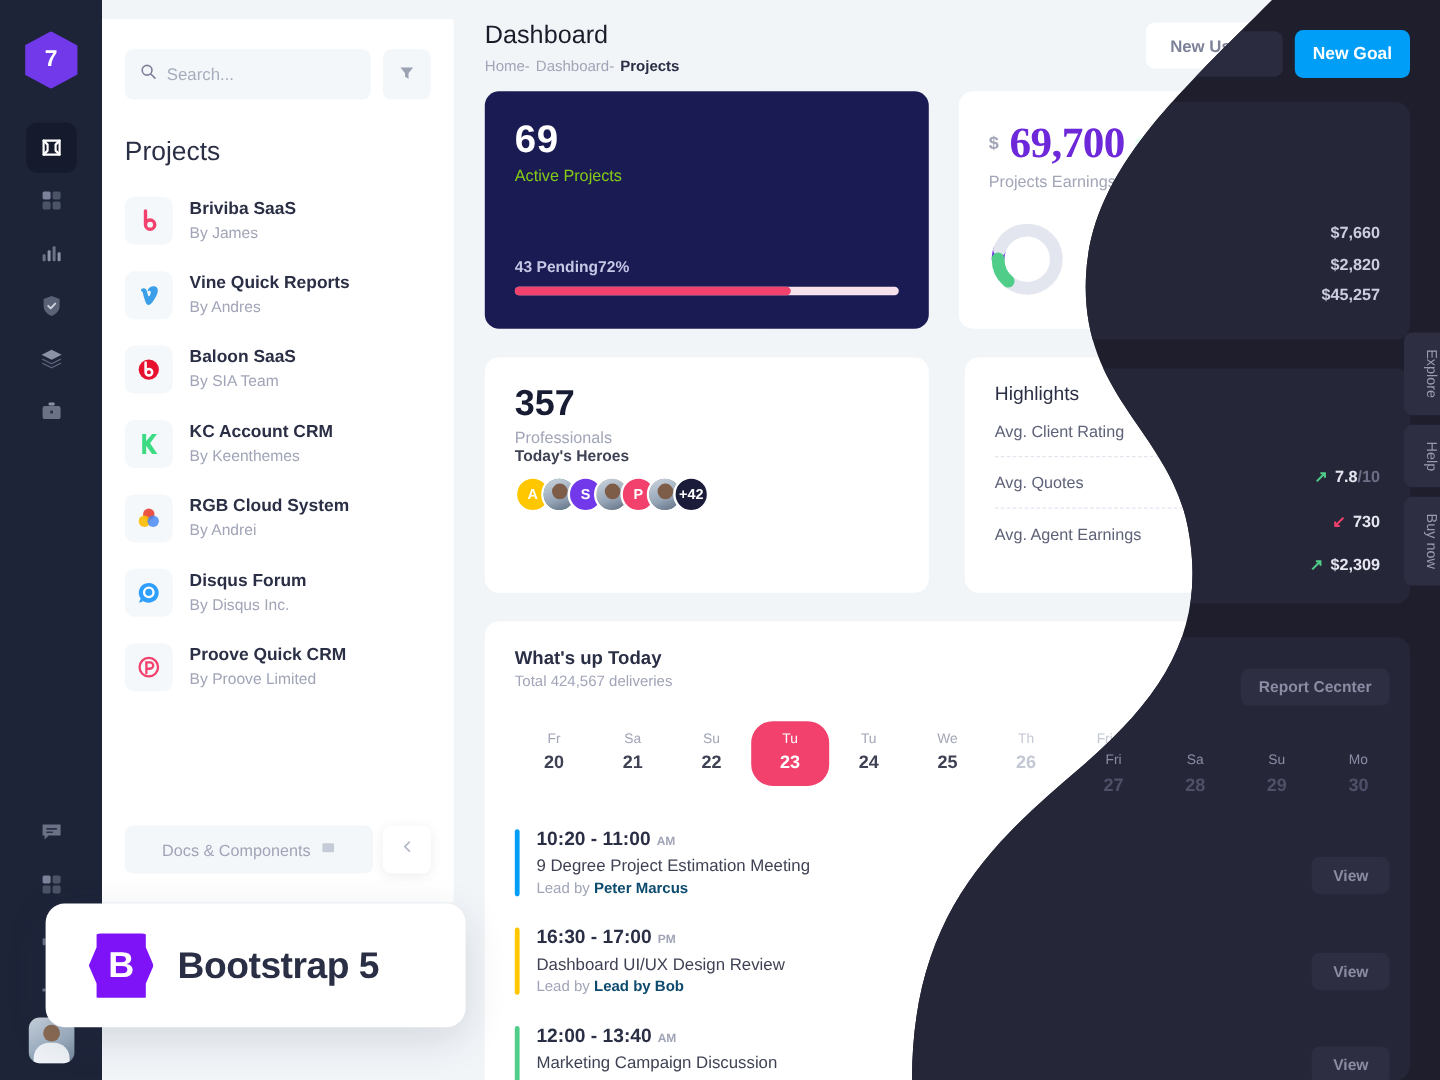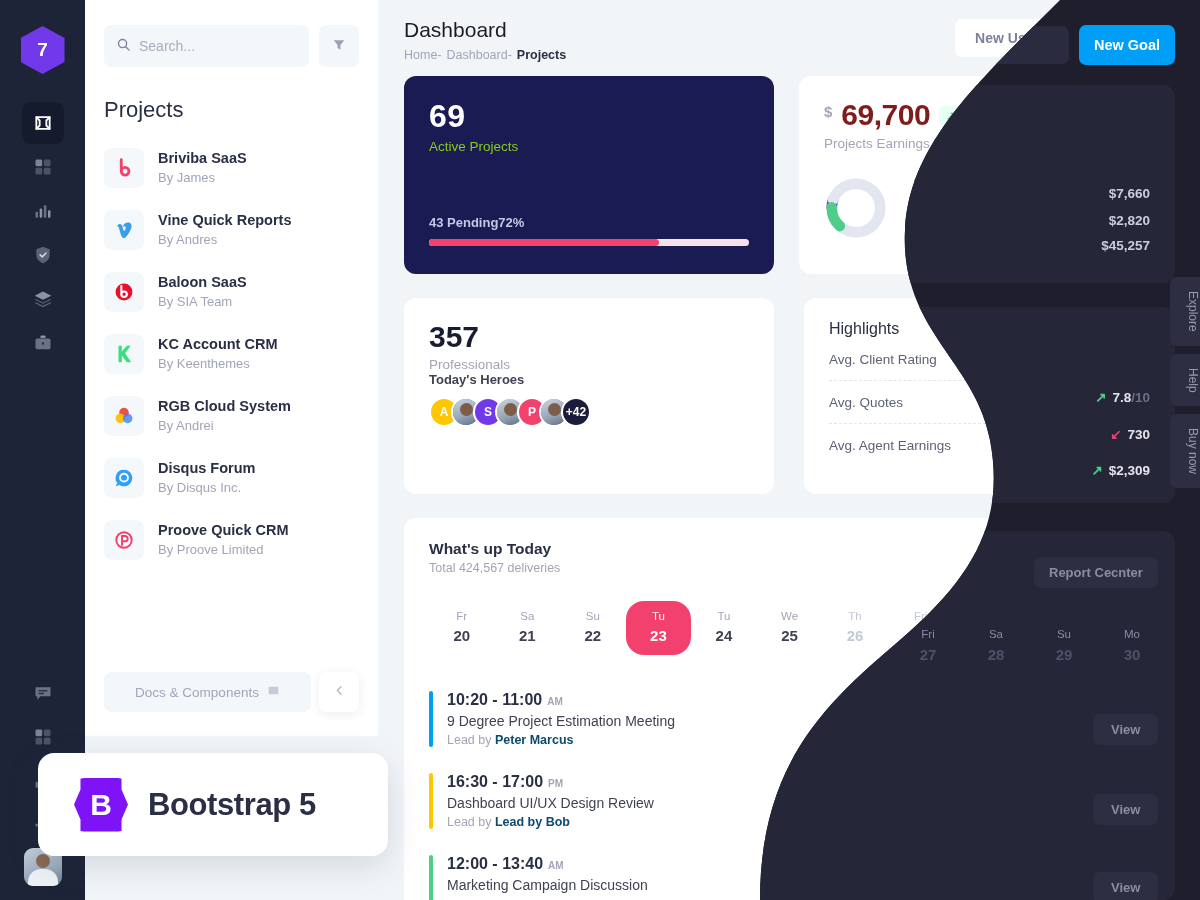--- a/index.html
+++ b/index.html
@@ -43,21 +43,21 @@
     background: #8a6a52;
   }
   .rail-avatar::after {
     content: ""; position: absolute; left: 50%; top: 55%;
     width: 30px; height: 22px; margin-left: -15px; border-radius: 13px 13px 0 0;
     background: #eef2f6;
   }
 
   
   .panel {
-    position: absolute; left: 85px; top: 0; width: 293px; height: 736px;
+    position: absolute; left: 85px; top: 16px; width: 293px; height: 736px;
     background: #ffffff;
   }
   .panel-search-row { display: flex; gap: 10px; padding: 25px 19px 0 19px; }
   .search-box {
     flex: 1; height: 42px; background: #f4f7fa; border-radius: 7px;
     display: flex; align-items: center; padding: 0 12px; gap: 8px;
   }
   .search-box input {
     border: 0; background: transparent; outline: none; width: 100%;
     font-family: "Liberation Sans", sans-serif; font-size: 14px; color: #5e6278;
@@ -130,21 +130,21 @@
   }
   .prog-track {
     position: absolute; left: 25px; right: 25px; bottom: 28px;
     height: 7px; border-radius: 4px; background: #f6e2ea;
   }
   .prog-fill { height: 7px; border-radius: 4px; background: #f1416c; }
 
   .card-earn { flex: 1; height: 198px; padding: 22px 25px; }
   .earn-top { display: flex; align-items: flex-end; gap: 9px; }
   .earn-cur { font-size: 15px; color: #a1a5b7; font-weight: bold; position: relative; top: -12px; }
-  .earn-val { font-size: 30px; font-weight: bold; color: #7f1d1d; letter-spacing: -.5px; }
+  .earn-val { font-size: 36px; font-weight: bold; color: #6d28d9; letter-spacing: -.5px; font-family: Liberation Serif, serif; }
   .earn-badge {
     background: #e8fff3; color: #50cd89; font-size: 12px; font-weight: bold;
     border-radius: 5px; padding: 3px 7px; position: relative; top: -6px;
   }
   .earn-sub { font-size: 13.5px; color: #a1a5b7; margin-top: 4px; }
   .earn-body { display: flex; align-items: center; gap: 26px; margin-top: 22px; }
   .legend { display: flex; flex-direction: column; gap: 12px; }
   .legend-row { display: flex; align-items: center; gap: 11px; font-size: 13.5px; color: #7e8299; }
   .dash { width: 11px; height: 3px; border-radius: 2px; display: inline-block; }
   .amounts { margin-left: auto; display: flex; flex-direction: column; gap: 12px; text-align: right; }

